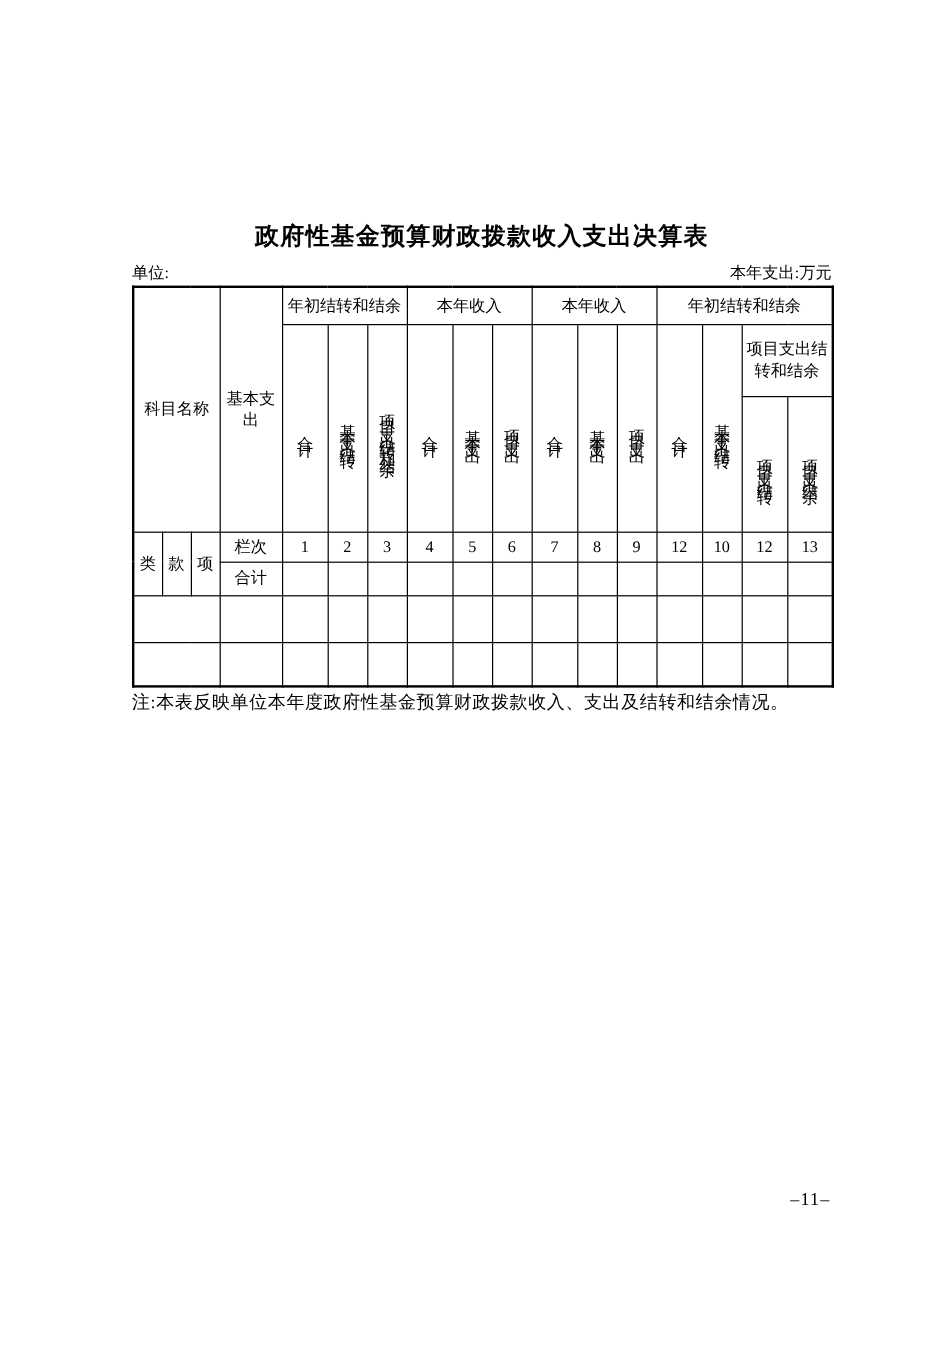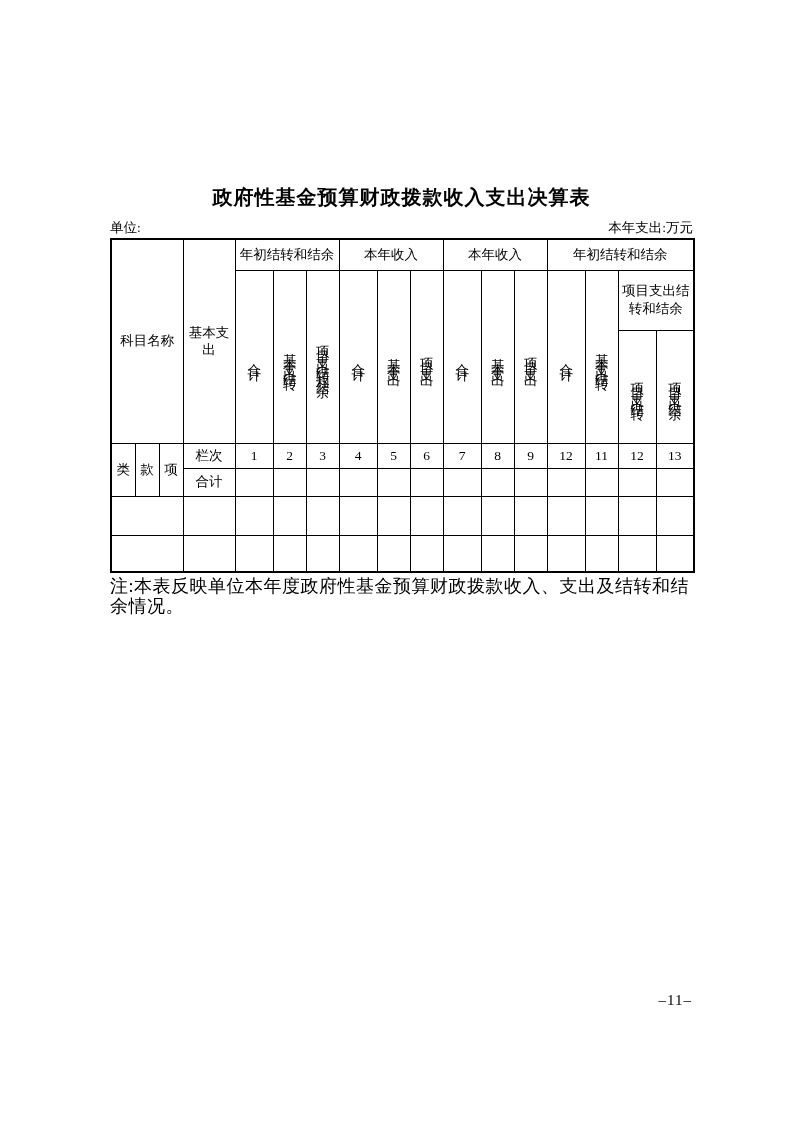--- a/index.html
+++ b/index.html
@@ -76,21 +76,21 @@
     letter-spacing: 5px;
     padding-top: 6px;
   }
   td.subgrp {
     padding: 2px 8px;
     line-height: 19px;
     vertical-align: middle;
   }
   .notes {
     margin-top: 3px;
-    font-size: 18px;
+    font-size: 15px;
     line-height: 20px;
     letter-spacing: 0.5px;
   }
   .notes p { margin: 0; }
   .page-number {
     position: absolute;
     top: 992px;
     right: 101px;
     font-size: 15px;
     letter-spacing: 1px;
@@ -170,21 +170,21 @@
         <td>1</td>
         <td>2</td>
         <td>3</td>
         <td>4</td>
         <td>5</td>
         <td>6</td>
         <td>7</td>
         <td>8</td>
         <td>9</td>
         <td>12</td>
-        <td>11</td>
+        <td>10</td>
         <td>12</td>
         <td>13</td>
       </tr>
 
       <tr class="r5">
         <td>合计</td>
         <td></td>
         <td></td>
         <td></td>
         <td></td>

